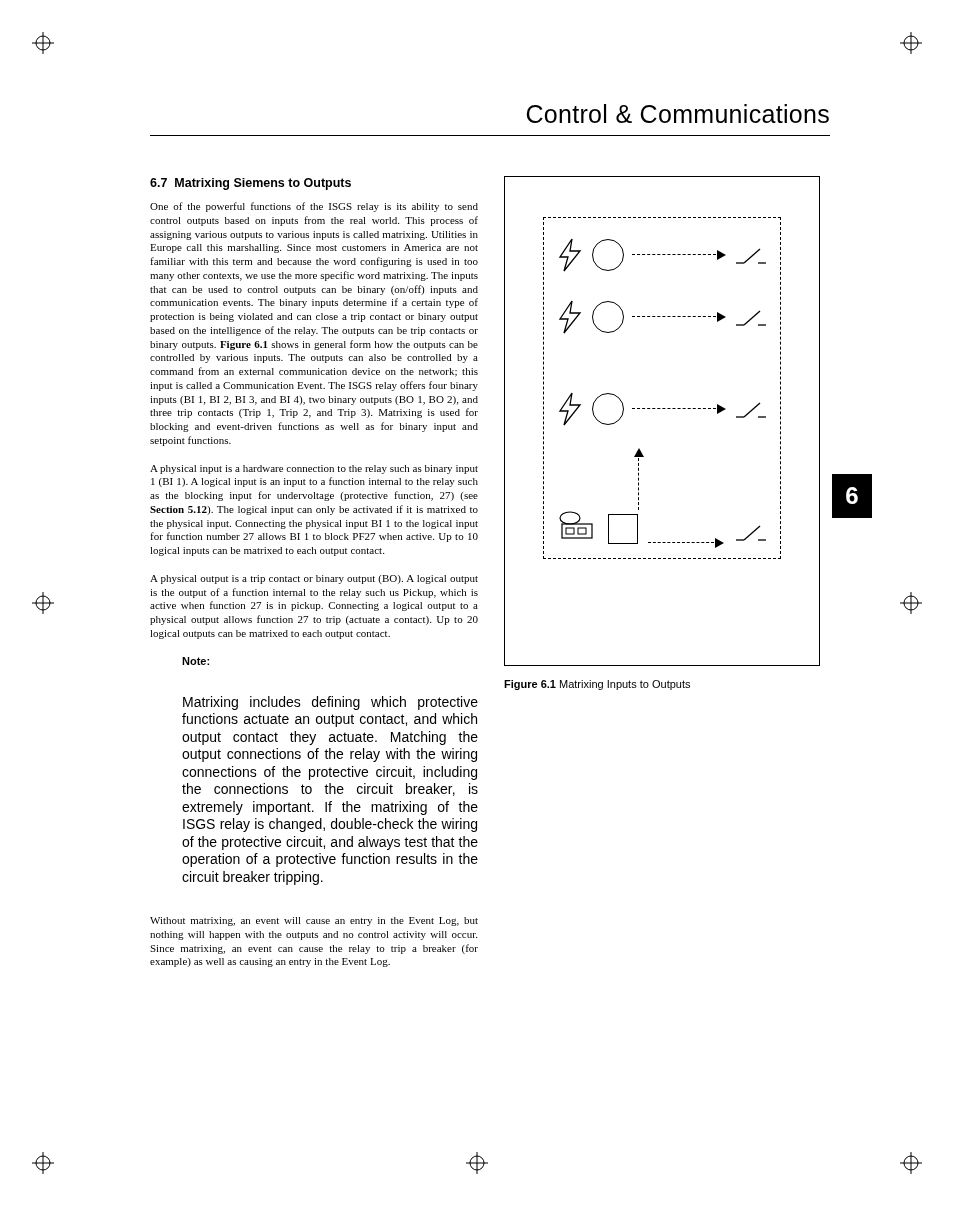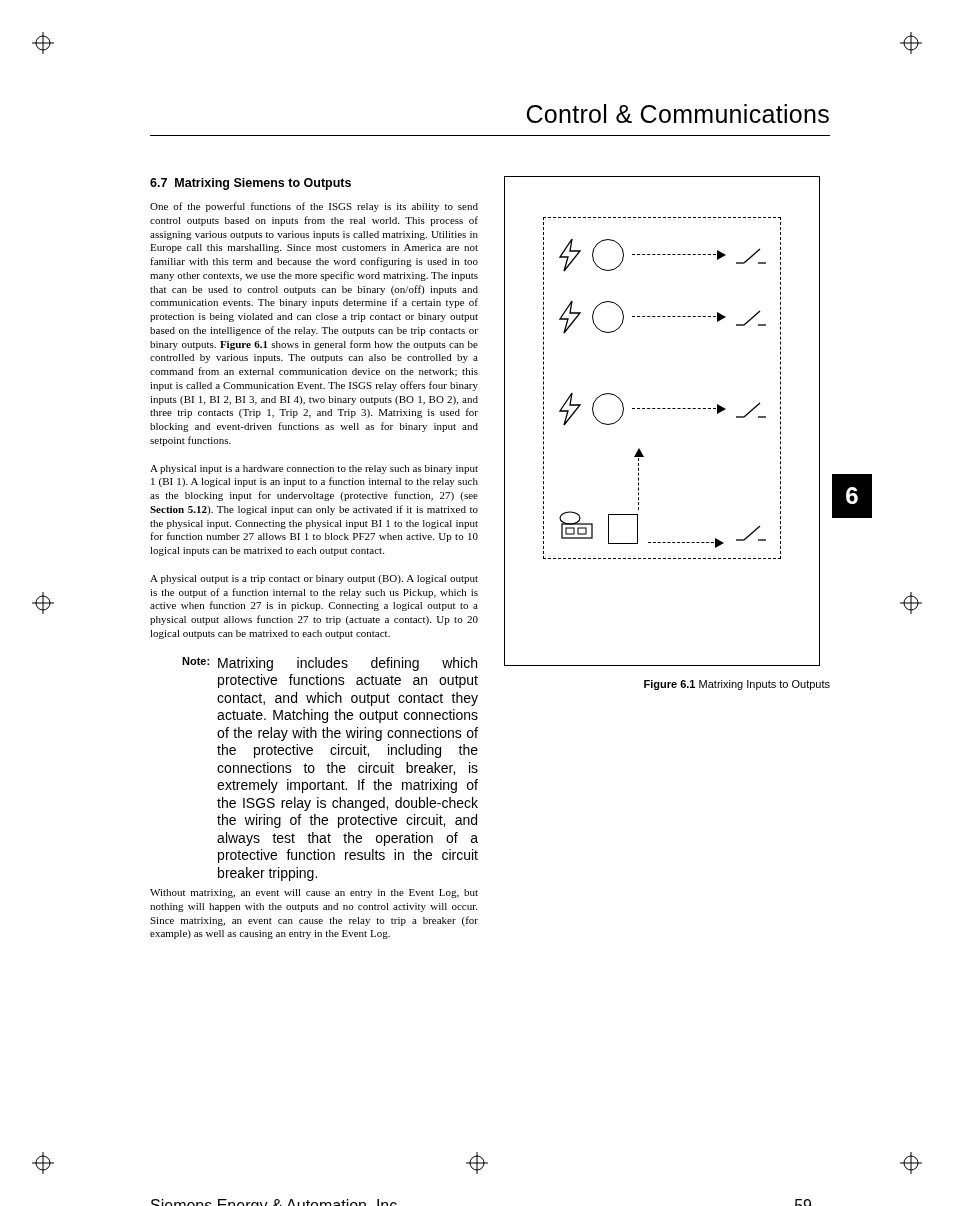--- a/index.html
+++ b/index.html
@@ -36,40 +36,40 @@
     padding-bottom: 6px;
     border-bottom: 1px solid #000;
     margin-bottom: 40px;
   }
 
   .columns {
     display: flex;
     gap: 26px;
   }
   .col-left { width: 328px; }
-  .col-right { width: 326px; text-align: right; }
+  .col-right { width: 326px; }
 
   .h1 {
     font-size: 15px;
     font-weight: bold;
     margin-bottom: 14px;
   }
   .h2 {
     font-size: 12.5px;
     font-weight: bold;
     margin-bottom: 10px;
   }
   .para {
     font-size: 11px;
     line-height: 1.25;
     text-align: justify;
     margin-bottom: 14px;
     font-family: Liberation Serif, serif;
   }
-  .note-row { display: flex; gap: 7px; margin-bottom: 4px; padding-left: 32px; }
+  .note-row { display: flex; gap: 27px; margin-bottom: 28px; padding-left: 32px; flex-direction: column; }
   .note-label { font-size: 11px; font-weight: bold; flex: 0 0 auto; }
   .note-body { font-size: 14px; line-height: 1.25; text-align: justify; }
 
   .figure-box {
     border: 1px solid #000;
     width: 316px;
     height: 490px;
     padding: 40px 38px 26px 38px;
     display: flex;
     flex-direction: column;

